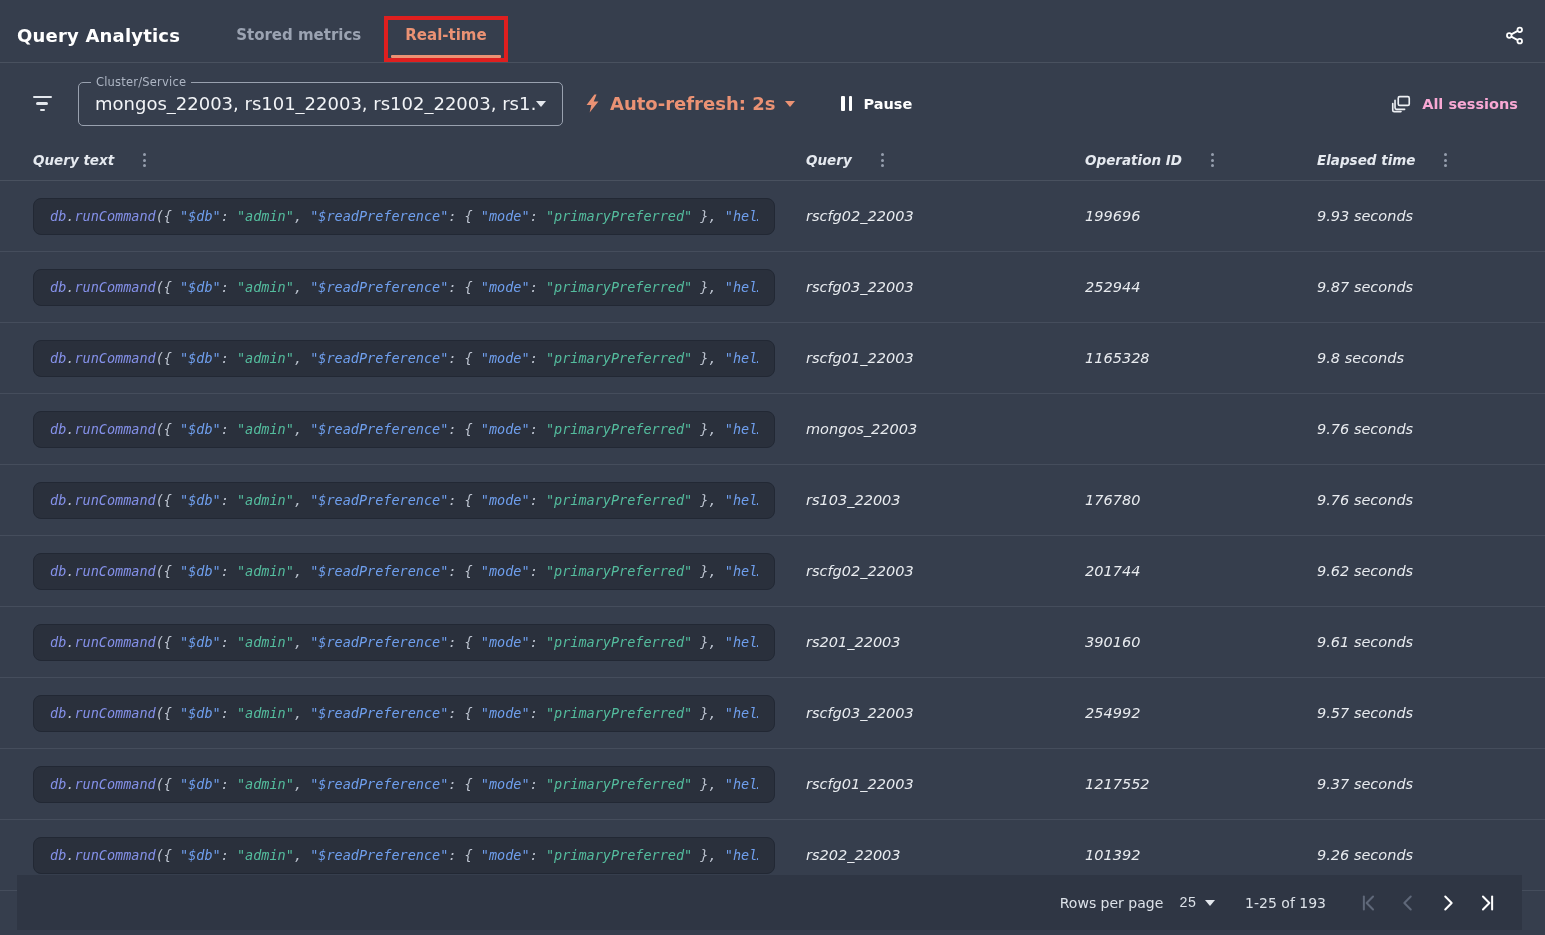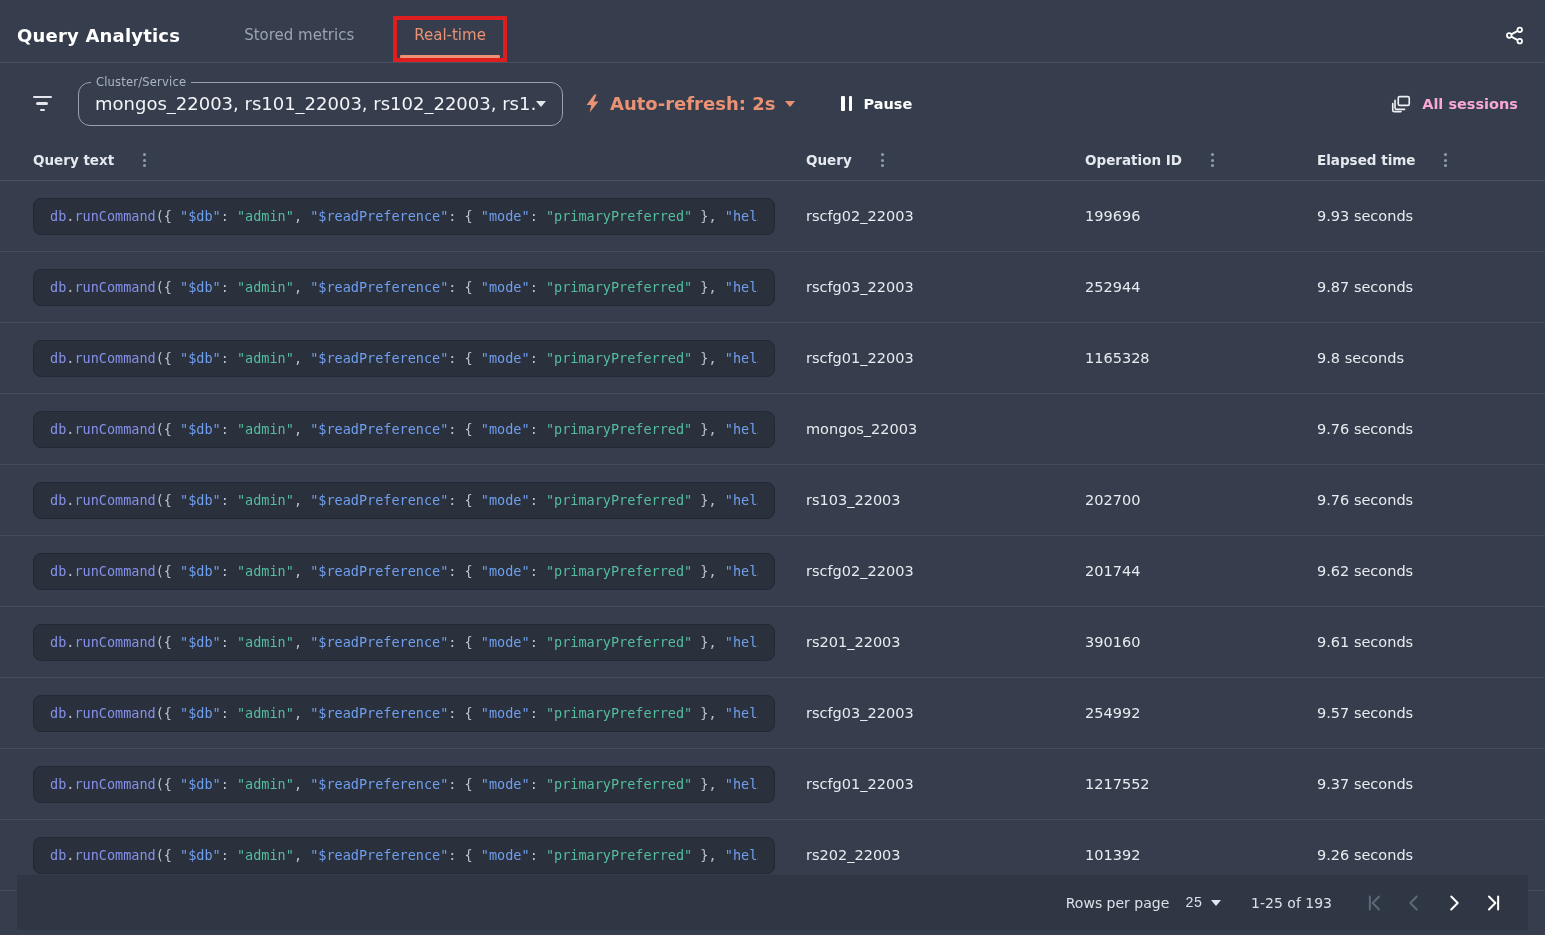--- a/index.html
+++ b/index.html
@@ -32,22 +32,22 @@
     border-bottom:1px solid var(--divider);
     padding:8px 20px 0 17px;
   }
   .page-title{
     font-size:18px;font-weight:bold;color:#fff;
     align-self:center;letter-spacing:.2px;white-space:nowrap;
   }
   .tabs{display:flex;margin-left:34px;}
   .tab{
     position:relative;display:flex;align-items:center;
-    padding:0 6px;margin:0 24px;height:100%;
-    font-size:15px;font-weight:normal;color:var(--muted);
+    padding:0 6px;margin:0 16px;height:100%;
+    font-size:15px;font-weight:bold;color:var(--muted);
     cursor:pointer;white-space:nowrap;
   }
   .tab--active{color:var(--accent);}
   .tab--active .tab-underline{
     position:absolute;left:-8px;right:-8px;bottom:4px;height:3px;
     background:var(--accent);border-radius:1px;
   }
   .annotation-box{
     position:absolute;left:-15px;right:-15px;top:8px;bottom:0px;
     border:4px solid var(--annotation);pointer-events:none;
@@ -61,21 +61,21 @@
     padding:4px 27px 0 17px;
   }
   .filter-icon{width:22px;display:flex;flex-direction:column;align-items:center;gap:4px;margin:0 0 0 14px;cursor:pointer;}
   .filter-icon i{display:block;height:2.5px;border-radius:2px;background:#E3E7ED;}
   .filter-icon i:nth-child(1){width:19px;}
   .filter-icon i:nth-child(2){width:12px;}
   .filter-icon i:nth-child(3){width:5px;}
 
   .select-field{
     position:relative;margin-left:25px;width:485px;height:44px;
-    border:1px solid #99A1AF;border-radius:12px;
+    border:1px solid #99A1AF;border-radius:5px;
     display:flex;align-items:center;padding:0 16px;cursor:pointer;
   }
   .select-field .float-label{
     position:absolute;top:-8px;left:12px;background:var(--bg);
     padding:0 5px;font-size:11.5px;color:#AEB6C4;letter-spacing:.2px;
   }
   .select-field .select-value{
     font-size:18px;color:#F2F4F7;white-space:nowrap;overflow:hidden;flex:1;
   }
   .caret-down{
@@ -92,20 +92,21 @@
   .pause-icon i{display:block;width:3.5px;height:15px;background:#fff;border-radius:1px;}
   .pause-btn .label{font-size:14.5px;font-weight:bold;color:#fff;}
 
   .all-sessions{display:flex;align-items:center;margin-left:auto;cursor:pointer;}
   .all-sessions .label{margin-left:10px;font-size:14.5px;font-weight:bold;color:#f9a8d4;white-space:nowrap;}
 
   
   .grid-row{
     display:grid;grid-template-columns:789px 279px 232px 1fr;
     padding:0 17px;
+    font-style:italic;
   }
   .thead{
     height:41px;align-items:center;
     border-bottom:1px solid var(--divider);
   }
   .th{display:flex;align-items:center;font-size:13.5px;font-weight:bold;color:#E5E9EF;}
   .th:first-child{padding-left:16px;}
   .kebab{display:flex;flex-direction:column;gap:2.5px;margin-left:26px;cursor:pointer;padding:3px;}
   .kebab i{width:3px;height:3px;border-radius:50%;background:#959EAD;display:block;}
 
@@ -125,21 +126,21 @@
     font-family:"DejaVu Sans Mono","Liberation Mono",monospace;
     font-size:13.5px;white-space:pre;overflow:hidden;color:var(--code-punc);
   }
   .tok-ident{color:var(--code-ident);}
   .tok-punc{color:var(--code-punc);}
   .tok-key{color:var(--code-key);}
   .tok-str{color:var(--code-str);}
 
   
   .table-footer{
-    position:absolute;left:17px;right:17px;bottom:5px;height:55px;
+    position:absolute;left:17px;right:23px;bottom:5px;height:55px;
     background:var(--footer-bg);
     display:flex;align-items:center;justify-content:flex-end;
     padding-right:14px;font-size:14px;color:#DCE1E8;
   }
   .rpp-label{white-space:nowrap;}
   .rpp-select{display:flex;align-items:center;margin-left:16px;cursor:pointer;}
   .rpp-select .value{margin-right:9px;font-family:Liberation Mono, monospace;}
   .range{margin-left:30px;white-space:nowrap;}
   .pager{display:flex;align-items:center;margin-left:22px;}
   .pager-btn{width:40px;height:40px;display:flex;align-items:center;justify-content:center;cursor:pointer;}
@@ -301,21 +302,21 @@
       <div class="cell">9.76 seconds</div>
     </div>
 
     <div class="grid-row trow">
       <div class="cell query-cell">
         <div class="code-chip">
           <code><span class="tok-ident">db</span><span class="tok-punc">.</span><span class="tok-ident">runCommand</span><span class="tok-punc">({ </span><span class="tok-key">"$db"</span><span class="tok-punc">: </span><span class="tok-str">"admin"</span><span class="tok-punc">, </span><span class="tok-key">"$readPreference"</span><span class="tok-punc">: </span><span class="tok-punc">{ </span><span class="tok-key">"mode"</span><span class="tok-punc">: </span><span class="tok-str">"primaryPreferred"</span><span class="tok-punc"> }</span><span class="tok-punc">, </span><span class="tok-key">"hel…</span></code>
         </div>
       </div>
       <div class="cell">rs103_22003</div>
-      <div class="cell">202700</div>
+      <div class="cell">176780</div>
       <div class="cell">9.76 seconds</div>
     </div>
 
     <div class="grid-row trow">
       <div class="cell query-cell">
         <div class="code-chip">
           <code><span class="tok-ident">db</span><span class="tok-punc">.</span><span class="tok-ident">runCommand</span><span class="tok-punc">({ </span><span class="tok-key">"$db"</span><span class="tok-punc">: </span><span class="tok-str">"admin"</span><span class="tok-punc">, </span><span class="tok-key">"$readPreference"</span><span class="tok-punc">: </span><span class="tok-punc">{ </span><span class="tok-key">"mode"</span><span class="tok-punc">: </span><span class="tok-str">"primaryPreferred"</span><span class="tok-punc"> }</span><span class="tok-punc">, </span><span class="tok-key">"hel…</span></code>
         </div>
       </div>
       <div class="cell">rscfg02_22003</div>

